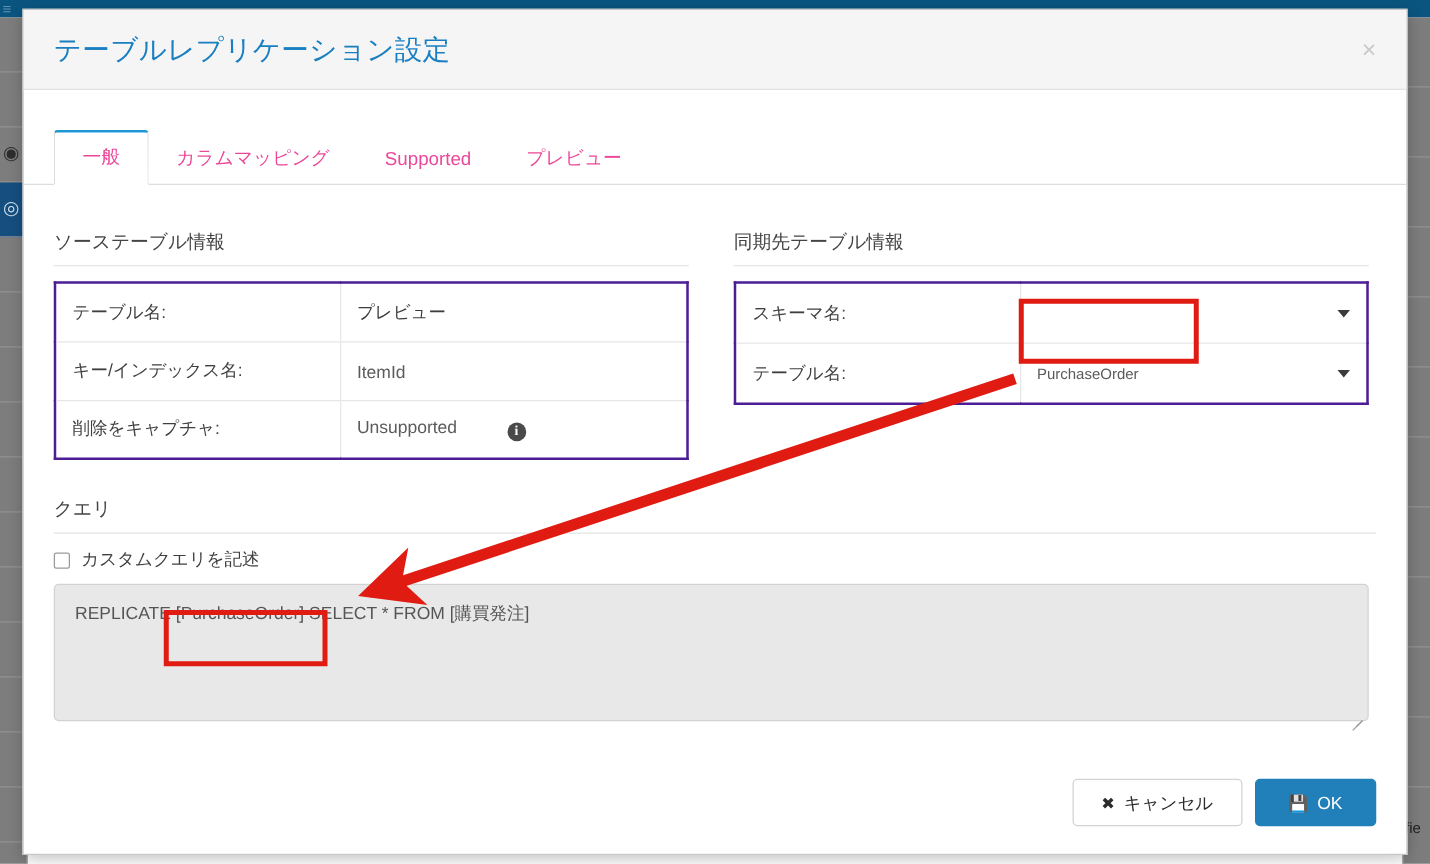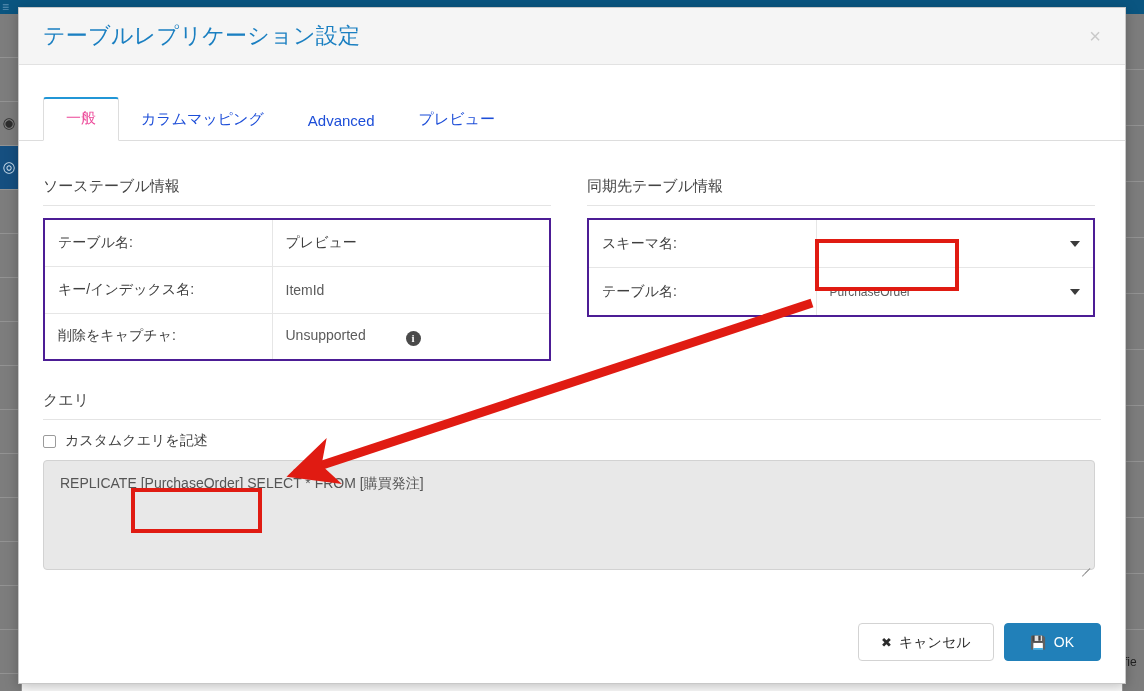--- a/index.html
+++ b/index.html
@@ -85,21 +85,21 @@
     width: 1108px;
     height: 677px;
     background: #ffffff;
     border: 1px solid #c8c8c8;
     box-shadow: 0 3px 12px rgba(0,0,0,0.25);
     display: flex;
     flex-direction: column;
   }
 
   #modal-header {
-    height: 57px;
+    height: 64px;
     background: #f5f5f5;
     border-bottom: 1px solid #e2e2e2;
     display: flex;
     align-items: center;
     padding: 0 16px 0 24px;
     flex: none;
   }
   #modal-title {
     font-size: 22px;
     color: #1a7fc1;
@@ -126,21 +126,21 @@
     display: flex;
     align-items: flex-end;
     height: 54px;
     padding: 0 24px;
     border-bottom: 1px solid #dddddd;
     margin-top: 22px;
   }
   .tab {
     padding: 11px 22px 12px;
     font-size: 15px;
-    color: #1d4ed8;
+    color: #ec4899;
     cursor: pointer;
     position: relative;
     top: 1px;
     white-space: nowrap;
   }
   .tab.active {
     color: #ec4899;
     background: #ffffff;
     border: 1px solid #dddddd;
     border-bottom: 1px solid #ffffff;
@@ -364,21 +364,21 @@
   <div id="modal-header">
     <div id="modal-title">テーブルレプリケーション設定</div>
     <div id="modal-close">×</div>
   </div>
 
   <div id="modal-body">
 
     <div id="tabs">
       <div class="tab active">一般</div>
       <div class="tab">カラムマッピング</div>
-      <div class="tab">Advanced</div>
+      <div class="tab">Supported</div>
       <div class="tab">プレビュー</div>
     </div>
 
     <div id="content">
 
       <div class="columns">
 
         <div class="col-left">
           <div class="section-title">ソーステーブル情報</div>
           <table class="info">

